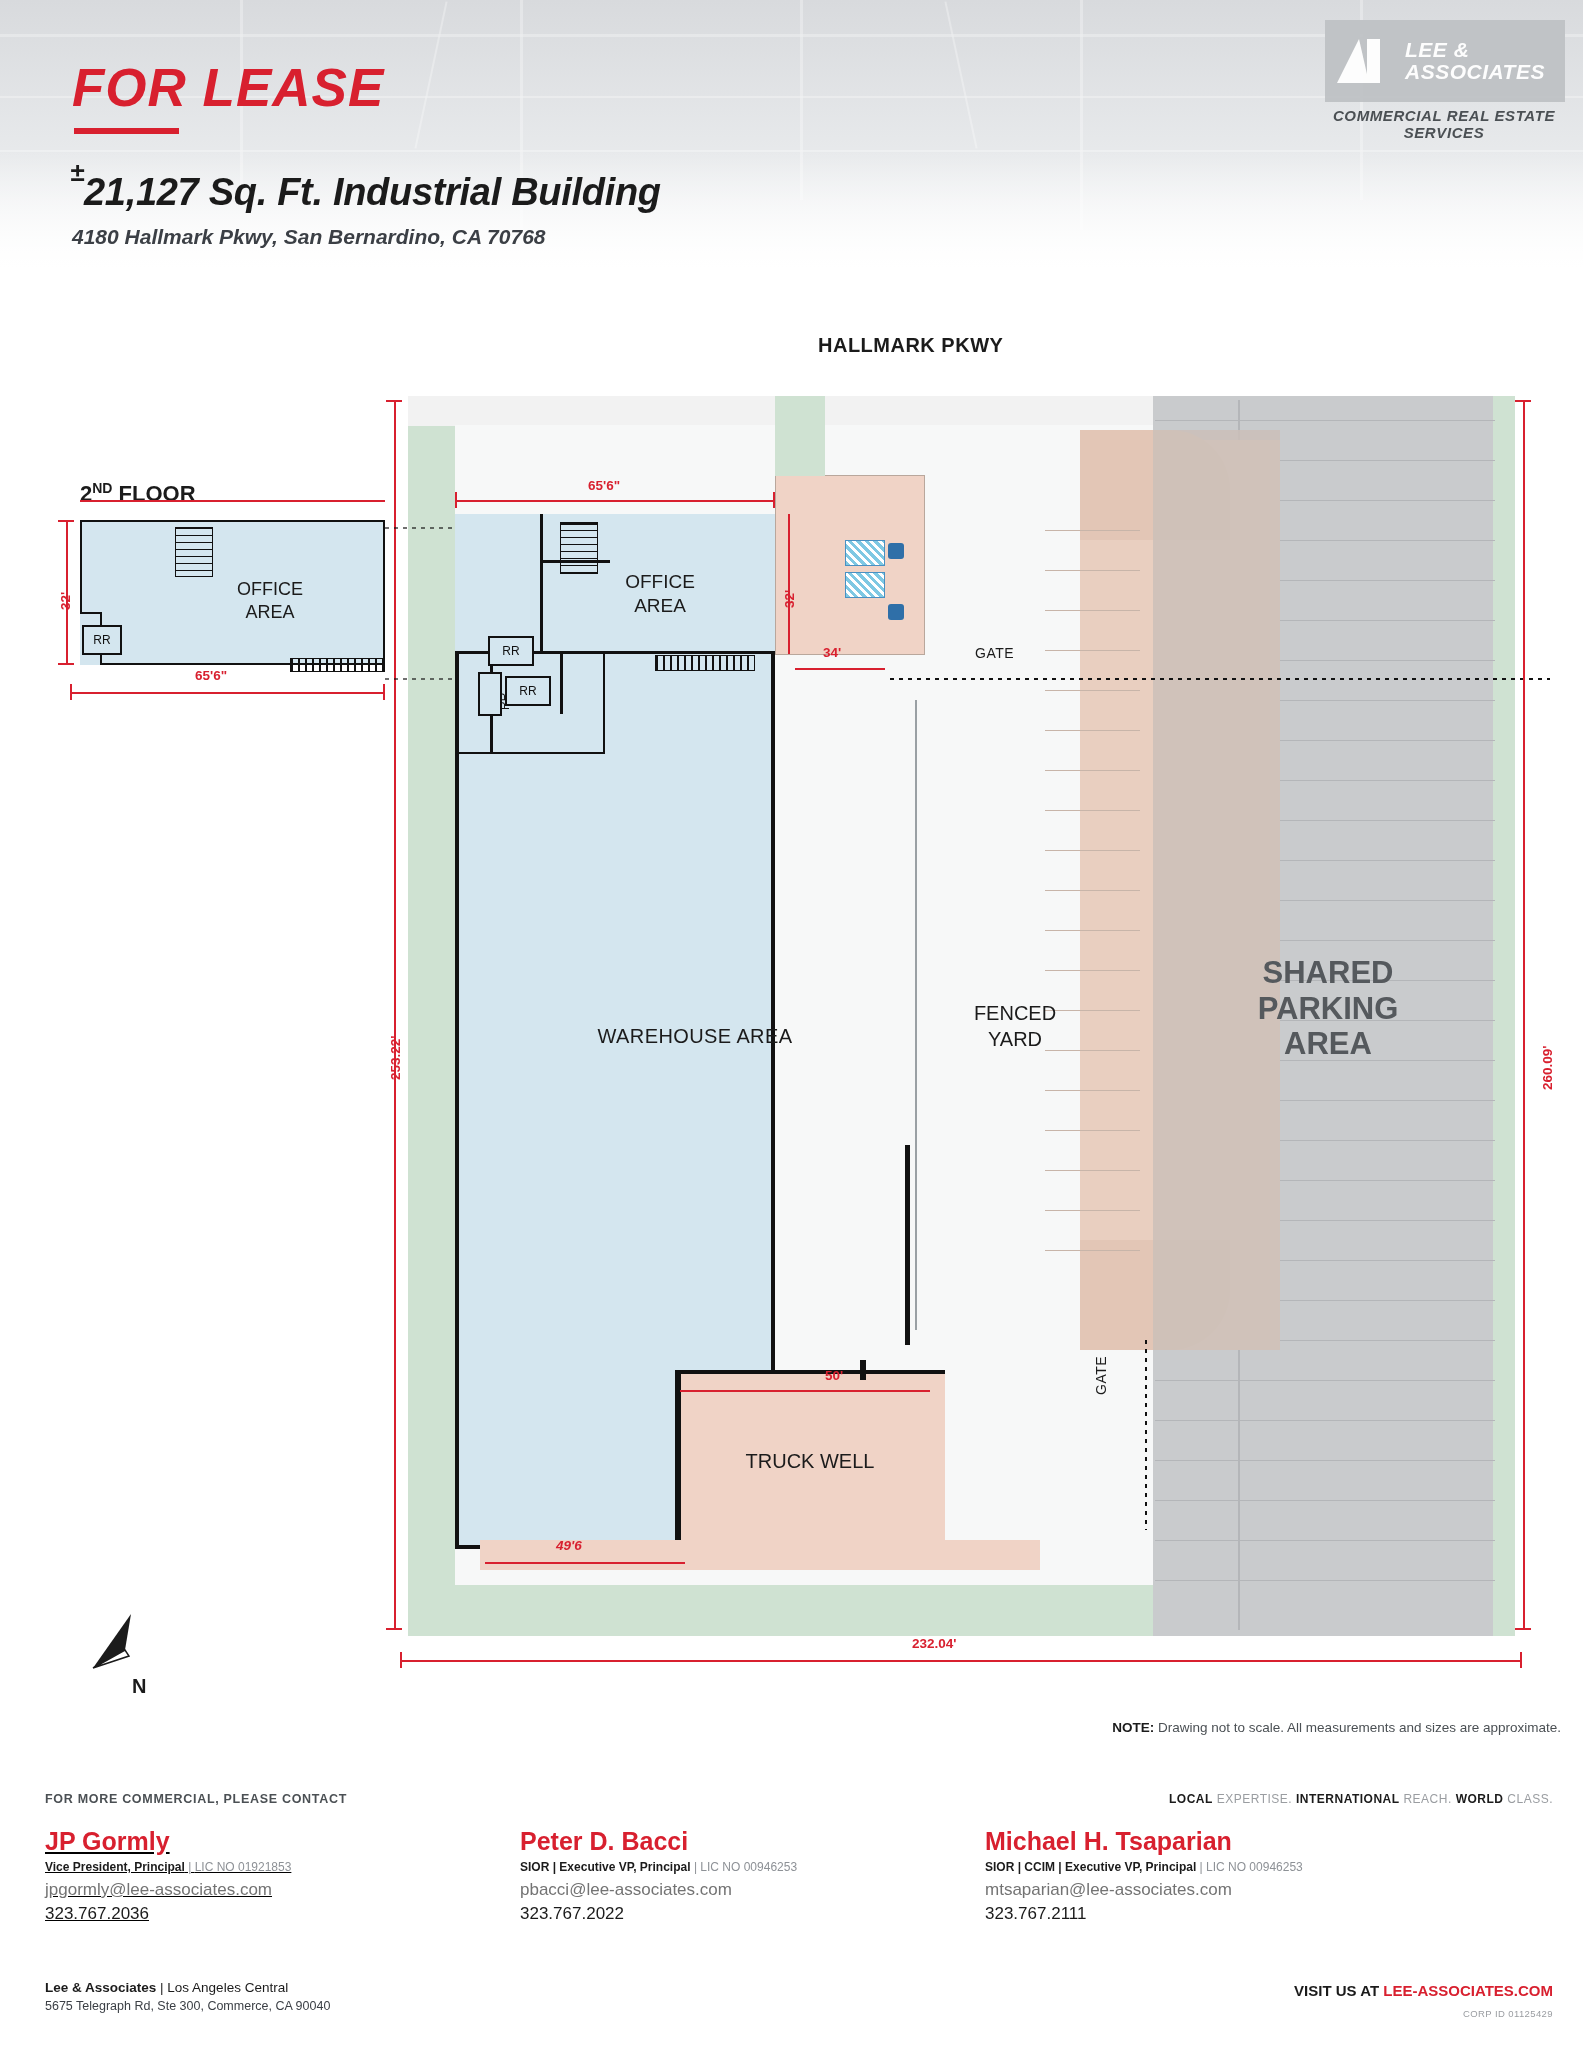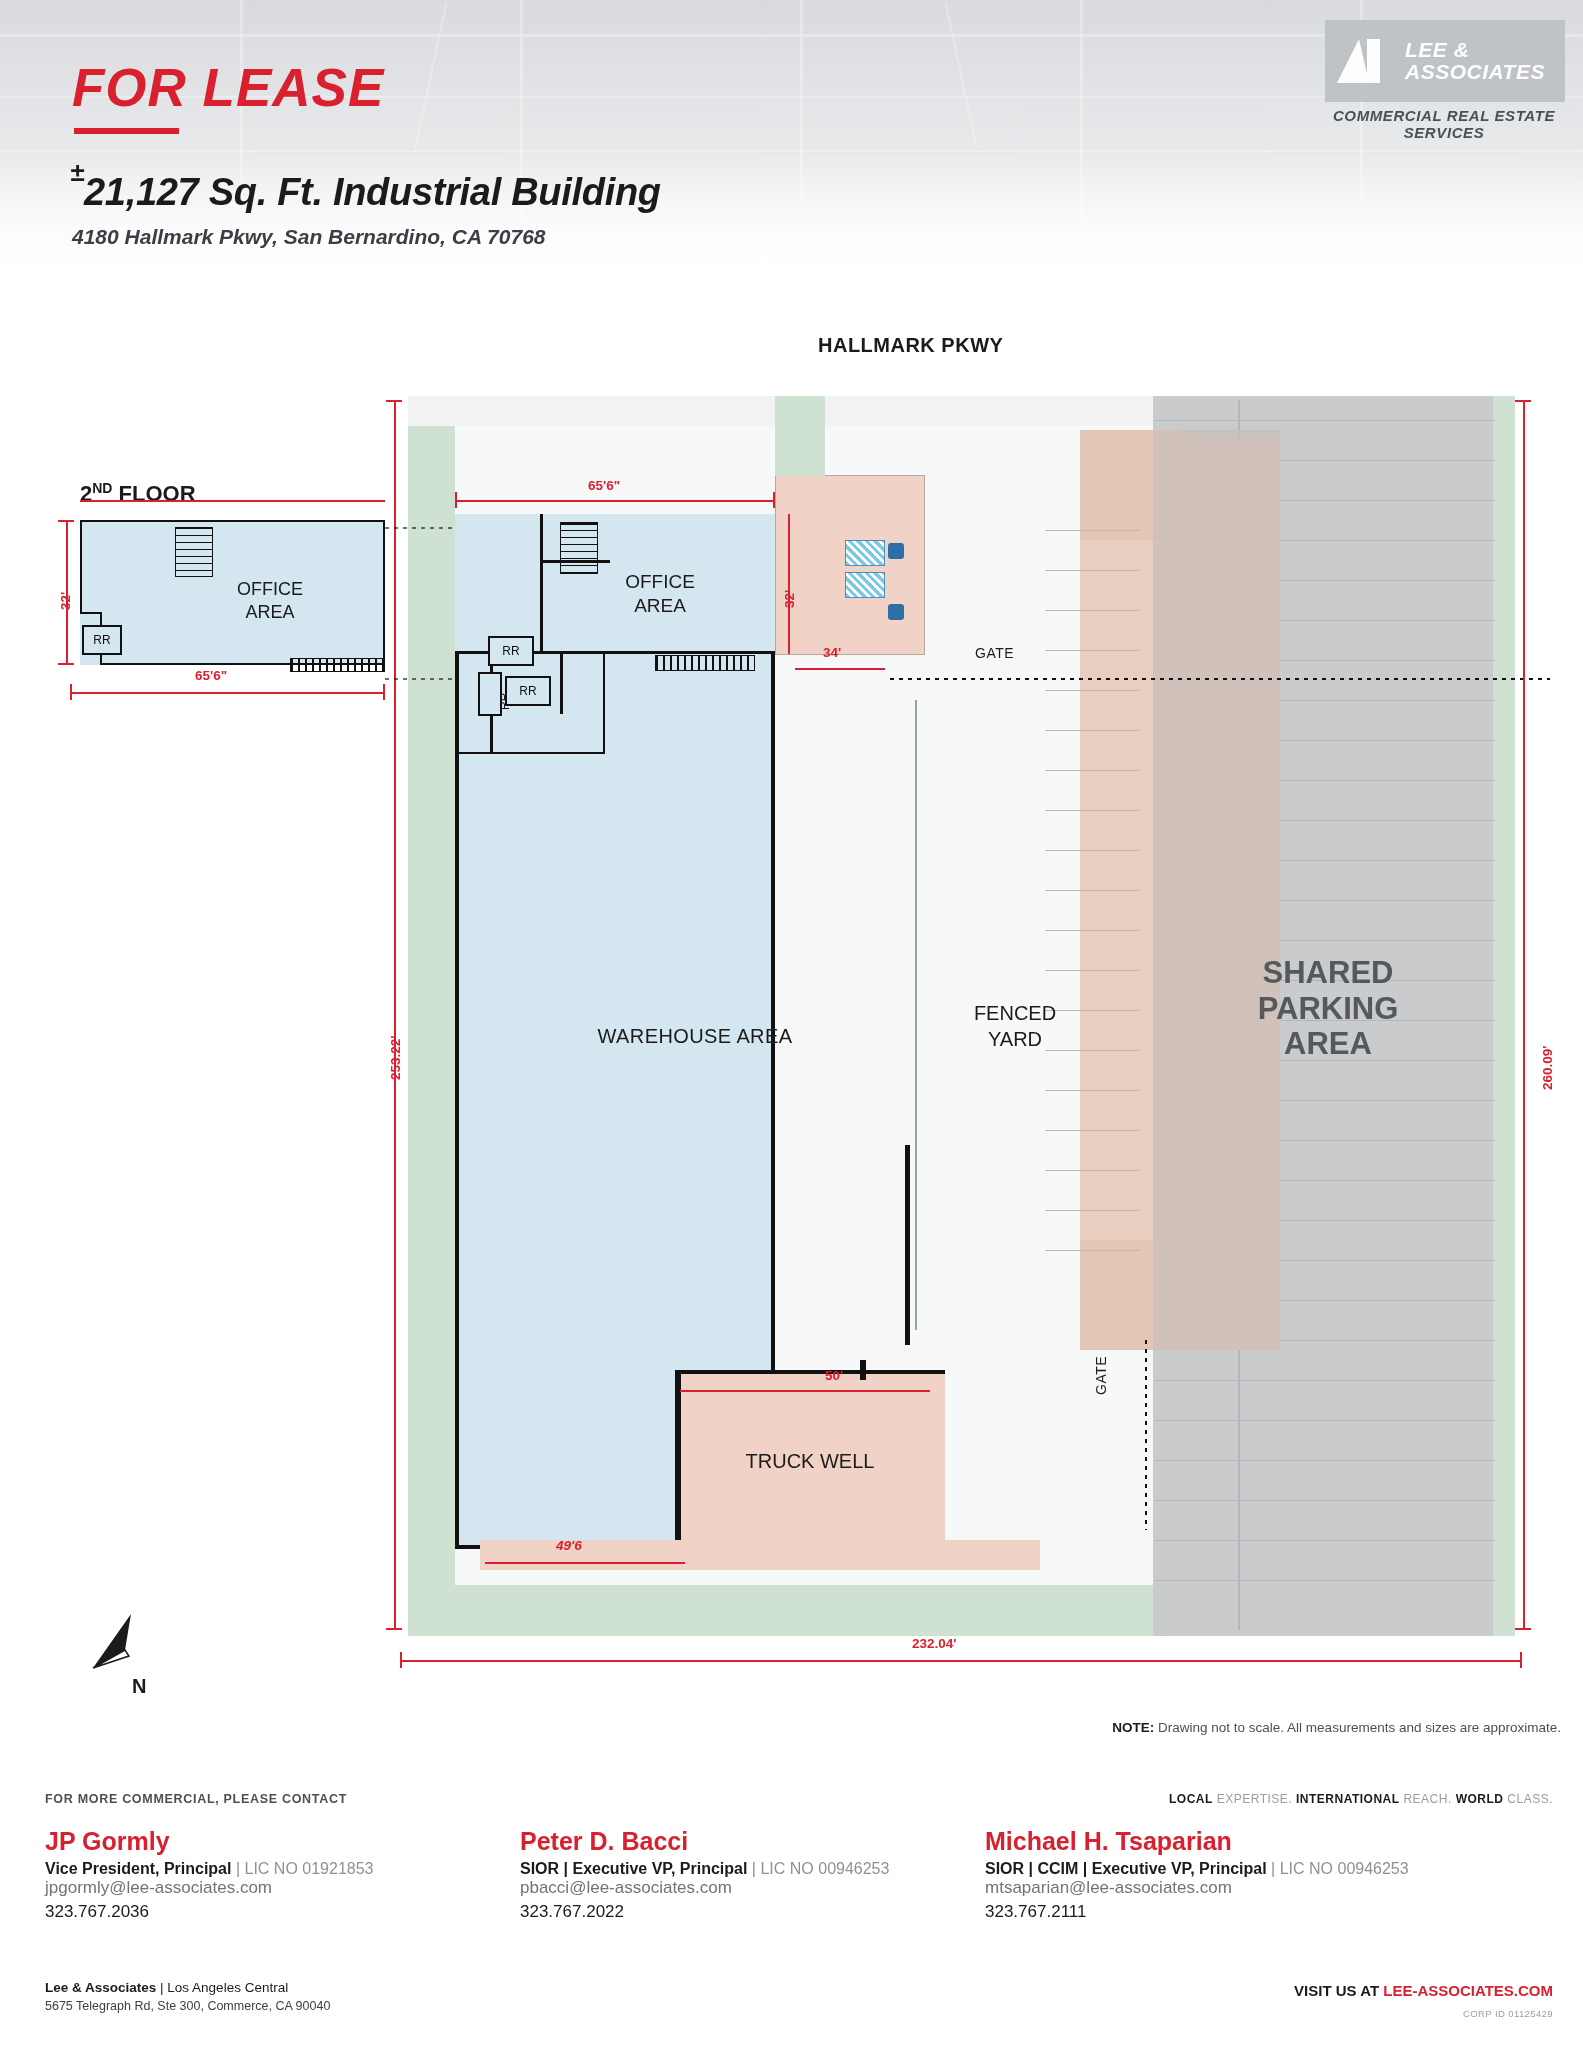--- a/index.html
+++ b/index.html
@@ -173,23 +173,23 @@
   }
   .note b{ color:#1b1b1b; }
 
   
   .footer-rule{ position:absolute; left:0; top:1765px; width:1583px; height:1px; background:#c9cbcd;}
   .footer{ position:absolute; left:0; top:1765px; width:1583px; height:283px; background:#fff; }
   .fmi{ position:absolute; left:45px; top:27px; font-size:12.5px; font-weight:bold; color:#4b5054; letter-spacing:.7px;}
   .taglines{ position:absolute; right:30px; top:27px; font-size:12px; letter-spacing:.5px;}
   .taglines b{ color:#1b1b1b; } .taglines span{ color:#9a9da1; }
   .contact{ position:absolute; top:62px; }
-  .c1{ left:45px;} .c2{ left:520px;} .c3{ left:985px;}
+  .c1{ left:45px;text-decoration:underline;} .c2{ left:520px;} .c3{ left:985px;}
   .cname{ font-size:25px; font-weight:bold; color:#d8202f; margin-bottom:4px;}
-  .ctitle{ font-size:16px; color:#3b3f45; }
+  .ctitle{ font-size:12px; color:#3b3f45; margin-bottom:6px;}
   .ctitle b{ color:#1b1b1b; } .ctitle span{ color:#8d9196; }
   .cmail{ font-size:17px; color:#737373; margin-bottom:4px;}
   .cphone{ font-size:17px; color:#1b1b1b;}
   .office{ position:absolute; left:45px; top:215px; font-size:13.5px; color:#1b1b1b; }
   .office .addr{ font-size:12.5px; color:#3b3f45; margin-top:4px;}
   .visit{ position:absolute; right:30px; top:217px; font-size:15px; font-weight:bold; color:#1b1b1b;}
   .visit em{ font-style:normal; color:#d8202f; }
   .corp{ position:absolute; right:30px; top:243px; font-size:9.5px; color:#9a9da1; letter-spacing:.4px;}
 </style>
 </head>

